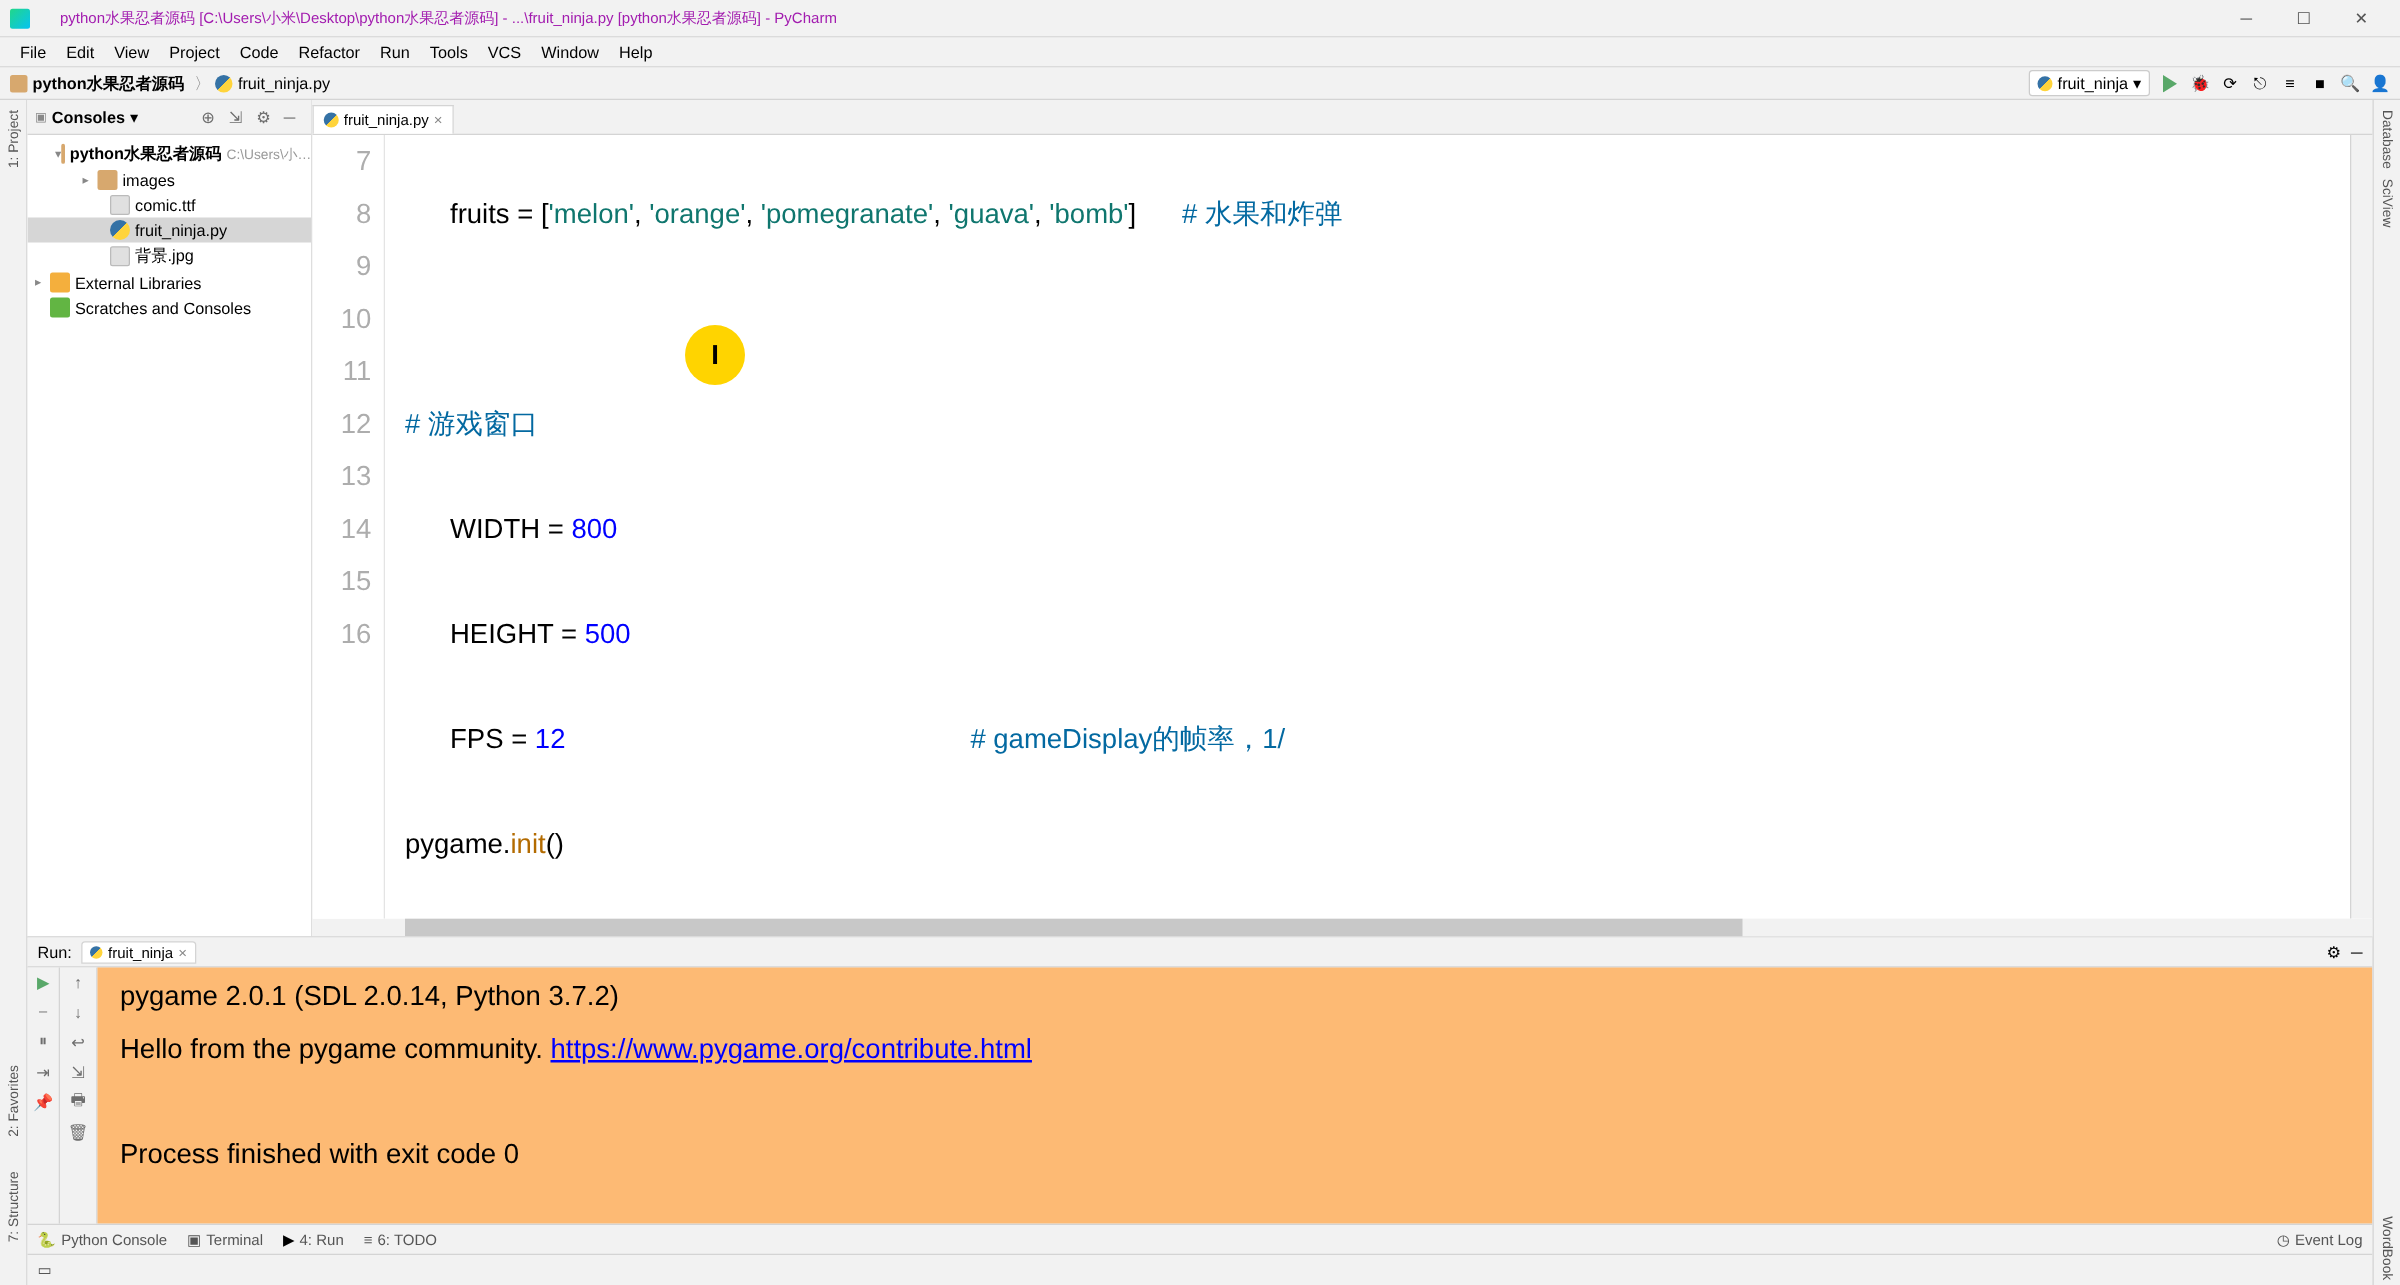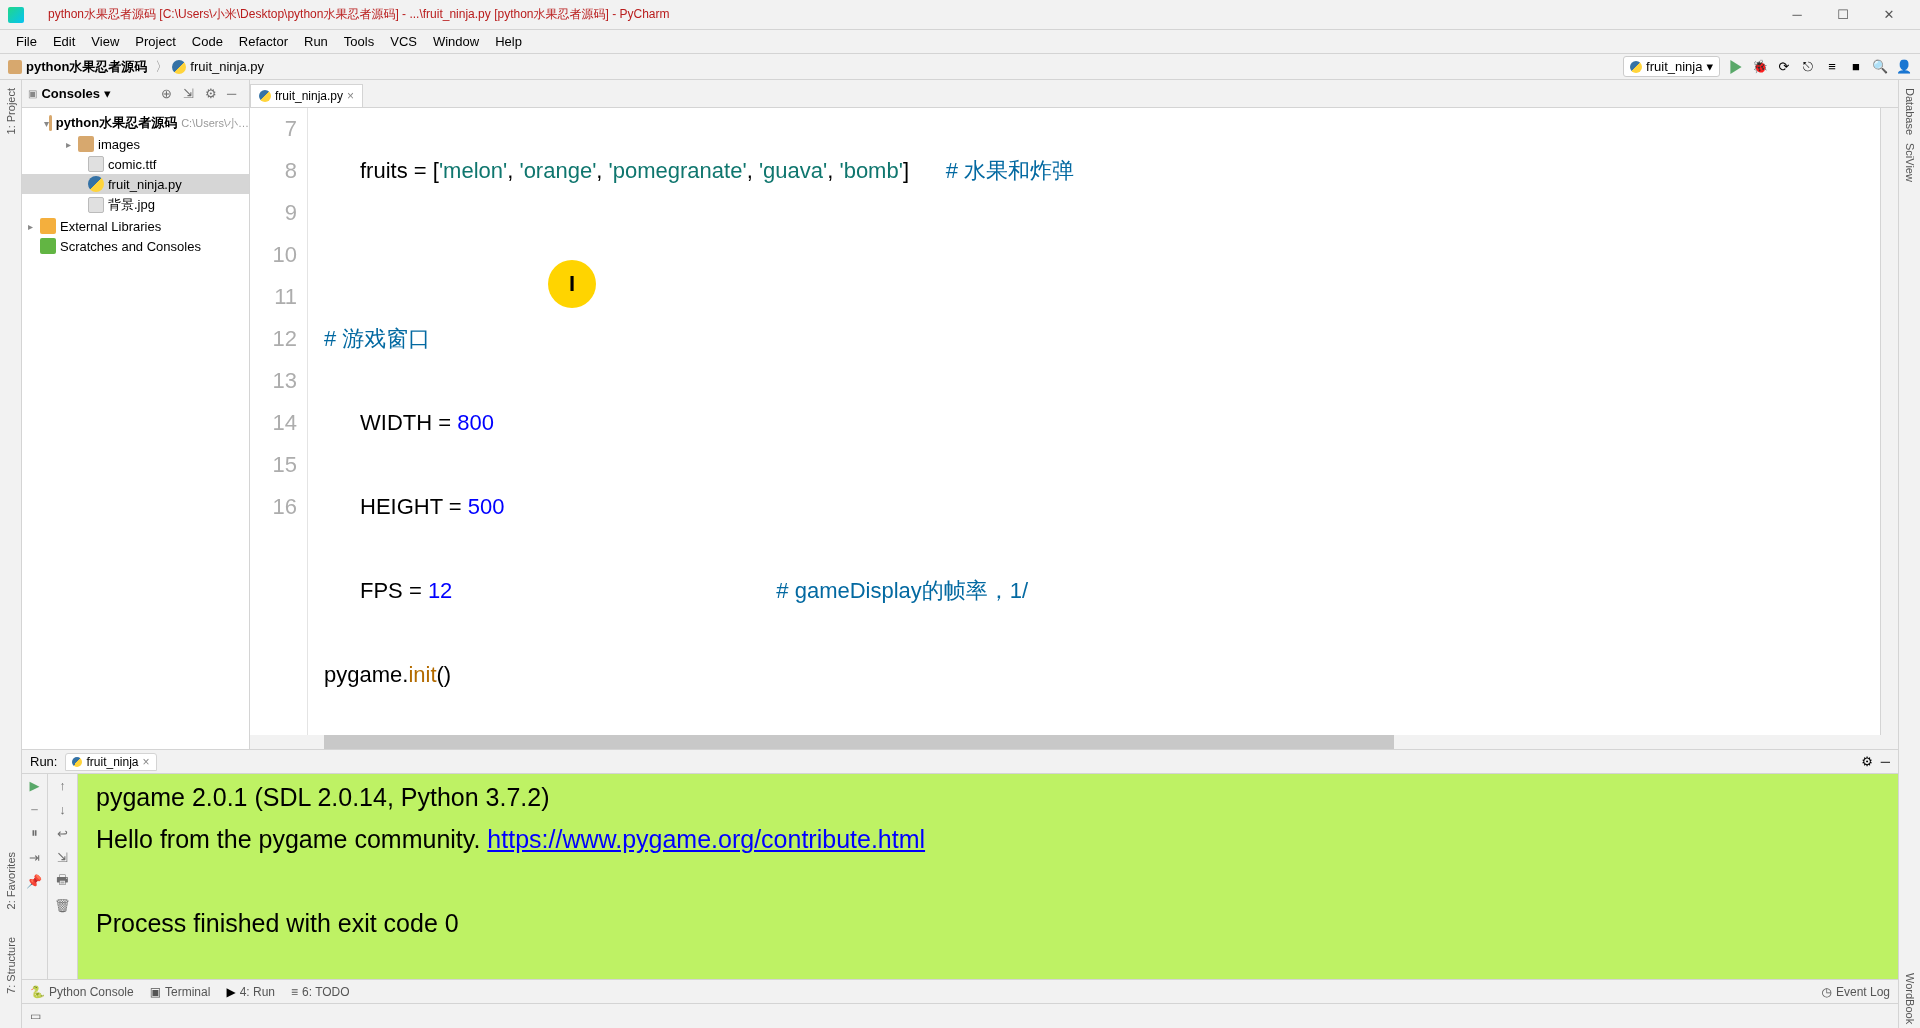--- a/index.html
+++ b/index.html
@@ -1,21 +1,21 @@
 <!DOCTYPE html>
 <html><head>
 <meta charset="utf-8">
 <style>
 * { margin: 0; padding: 0; box-sizing: border-box; font-family: -apple-system, "Segoe UI", sans-serif; }
 body { width: 1920px; height: 1028px; background: #f0f0f0; overflow: hidden; display: flex; flex-direction: column; font-size: 13px; color: #000; }
 
 
 .title-bar { height: 30px; background: #f2f2f2; display: flex; align-items: center; padding: 0 8px; border-bottom: 1px solid #d4d4d4; }
 .title-bar .icon-pc { width: 16px; height: 16px; background: linear-gradient(135deg,#21d789,#07c3f2); margin-right: 8px; border-radius: 2px; }
-.title-bar .title { color: #b91c1c; font-size: 12px; flex: 1; padding-left: 16px; }
+.title-bar .title { color: #a21caf; font-size: 12px; flex: 1; padding-left: 16px; }
 .win-controls { display: flex; }
 .win-controls div { width: 46px; height: 30px; display: flex; align-items: center; justify-content: center; color: #555; cursor: pointer; }
 
 
 .menu-bar { height: 24px; background: #f2f2f2; display: flex; align-items: center; padding: 0 8px; border-bottom: 1px solid #d4d4d4; }
 .menu-bar span { padding: 0 8px; cursor: pointer; }
 
 
 .nav-bar { height: 26px; background: #f2f2f2; display: flex; align-items: center; border-bottom: 1px solid #d4d4d4; padding: 0 8px; justify-content: space-between; }
 .breadcrumbs { display: flex; align-items: center; gap: 0; }
@@ -80,21 +80,21 @@
 
 
 .run-panel { height: 230px; display: flex; flex-direction: column; border-top: 1px solid #d4d4d4; }
 .run-header { height: 24px; background: #f2f2f2; border-bottom: 1px solid #d4d4d4; display: flex; align-items: center; padding: 0 8px; justify-content: space-between; }
 .run-header-left { display: flex; align-items: center; gap: 8px; }
 .run-tab { background: #fff; border: 1px solid #d4d4d4; padding: 1px 6px; border-radius: 3px 3px 0 0; display: flex; align-items: center; gap: 4px; font-size: 12px; }
 .run-body { flex: 1; display: flex; }
 .run-toolbar { width: 26px; background: #f2f2f2; border-right: 1px solid #d4d4d4; display: flex; flex-direction: column; align-items: center; padding-top: 2px; gap: 6px; }
 .run-toolbar2 { width: 30px; background: #f2f2f2; border-right: 1px solid #d4d4d4; display: flex; flex-direction: column; align-items: center; padding-top: 2px; gap: 6px; }
 .rt-icon { width: 18px; height: 18px; cursor: pointer; color: #6e6e6e; display:flex; align-items:center; justify-content:center; }
-.console { flex: 1; background: #bef264; font-family: 'Consolas','Courier New',monospace; font-size: 25px; line-height: 42px; padding: 2px 18px; color: #000; overflow: auto; }
+.console { flex: 1; background: #fdba74; font-family: 'Consolas','Courier New',monospace; font-size: 22px; line-height: 42px; padding: 2px 18px; color: #000; overflow: auto; }
 .console a { color: #0000ff; text-decoration: underline; }
 
 
 .bottom-tabs { height: 24px; background: #f2f2f2; border-top: 1px solid #d4d4d4; display: flex; align-items: center; padding: 0 8px; justify-content: space-between; }
 .bottom-tabs-left { display: flex; gap: 16px; }
 .bottom-tabs-left span, .bottom-tabs-right span { cursor: pointer; display: flex; align-items: center; gap: 4px; font-size: 12px; color: #555; }
 .status-bar { height: 25px; background: #f2f2f2; border-top: 1px solid #d4d4d4; display: flex; align-items: center; padding: 0 8px; justify-content: space-between; font-size: 12px; color: #555; }
 .status-right { display: flex; gap: 18px; margin-top: 36px; }
 .right-gutter { width: 22px; background: #f2f2f2; border-left: 1px solid #d4d4d4; display: flex; flex-direction: column; align-items: center; padding-top: 4px; }
 

